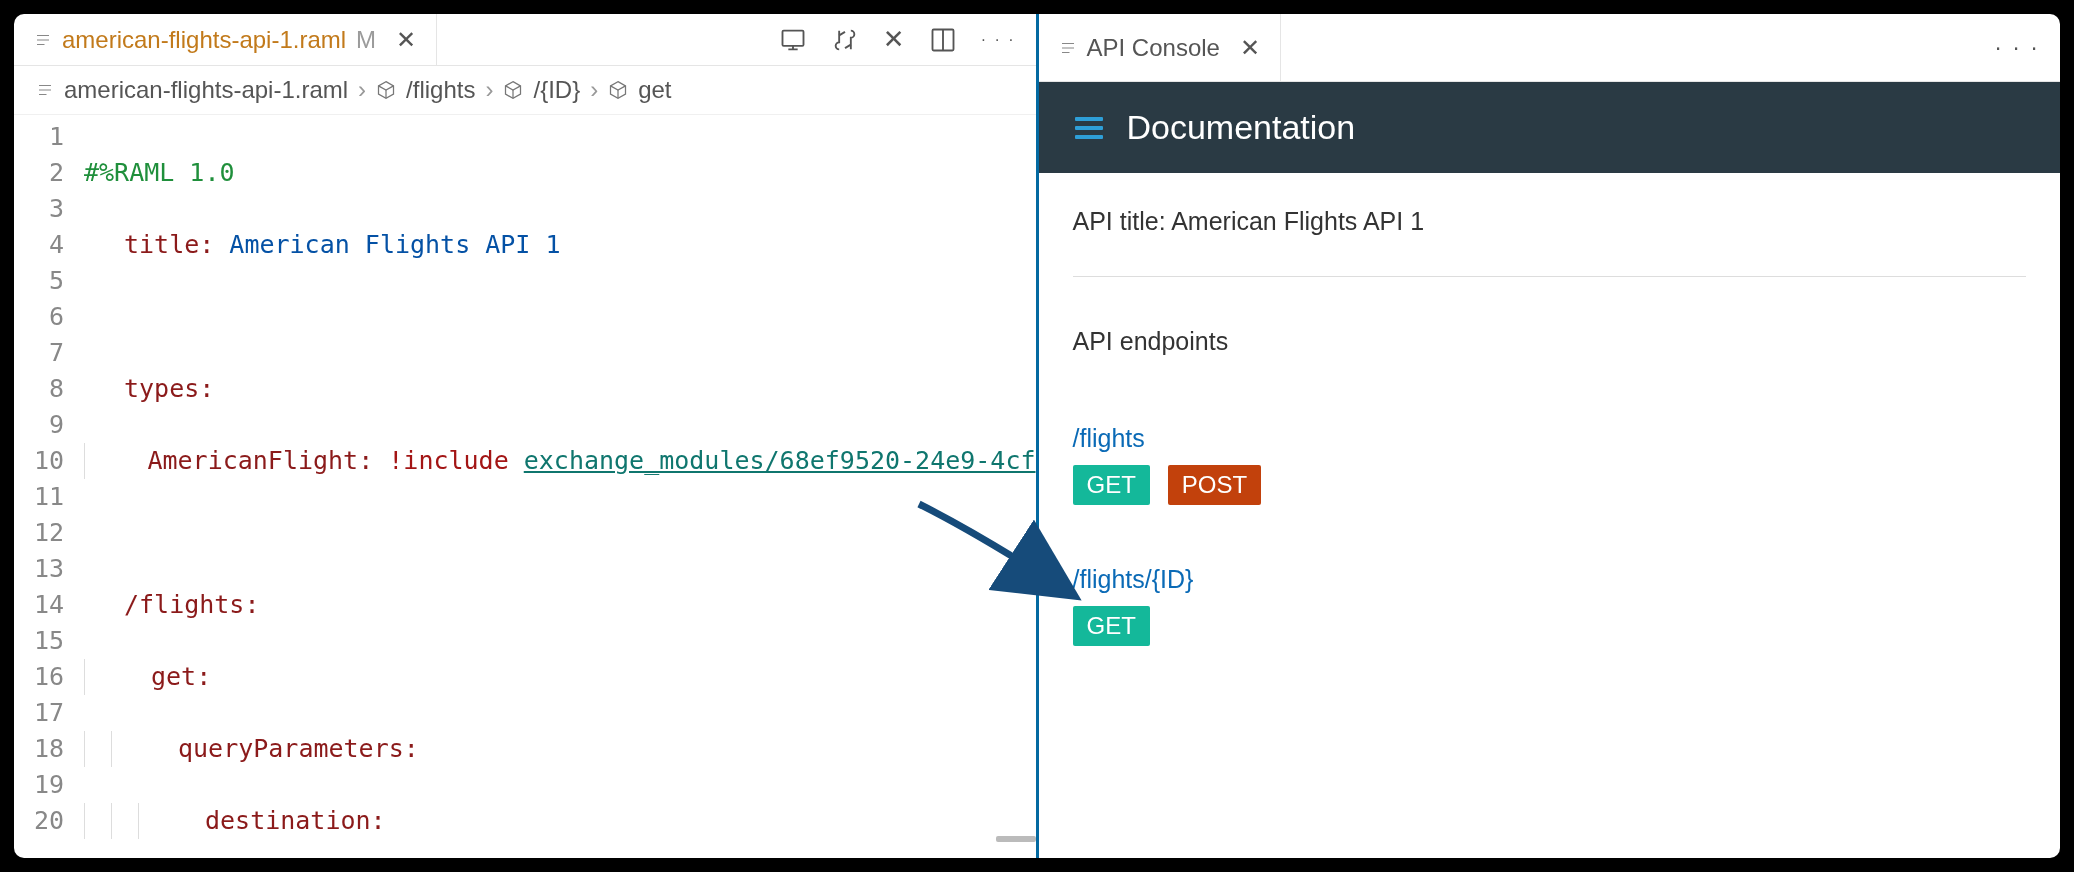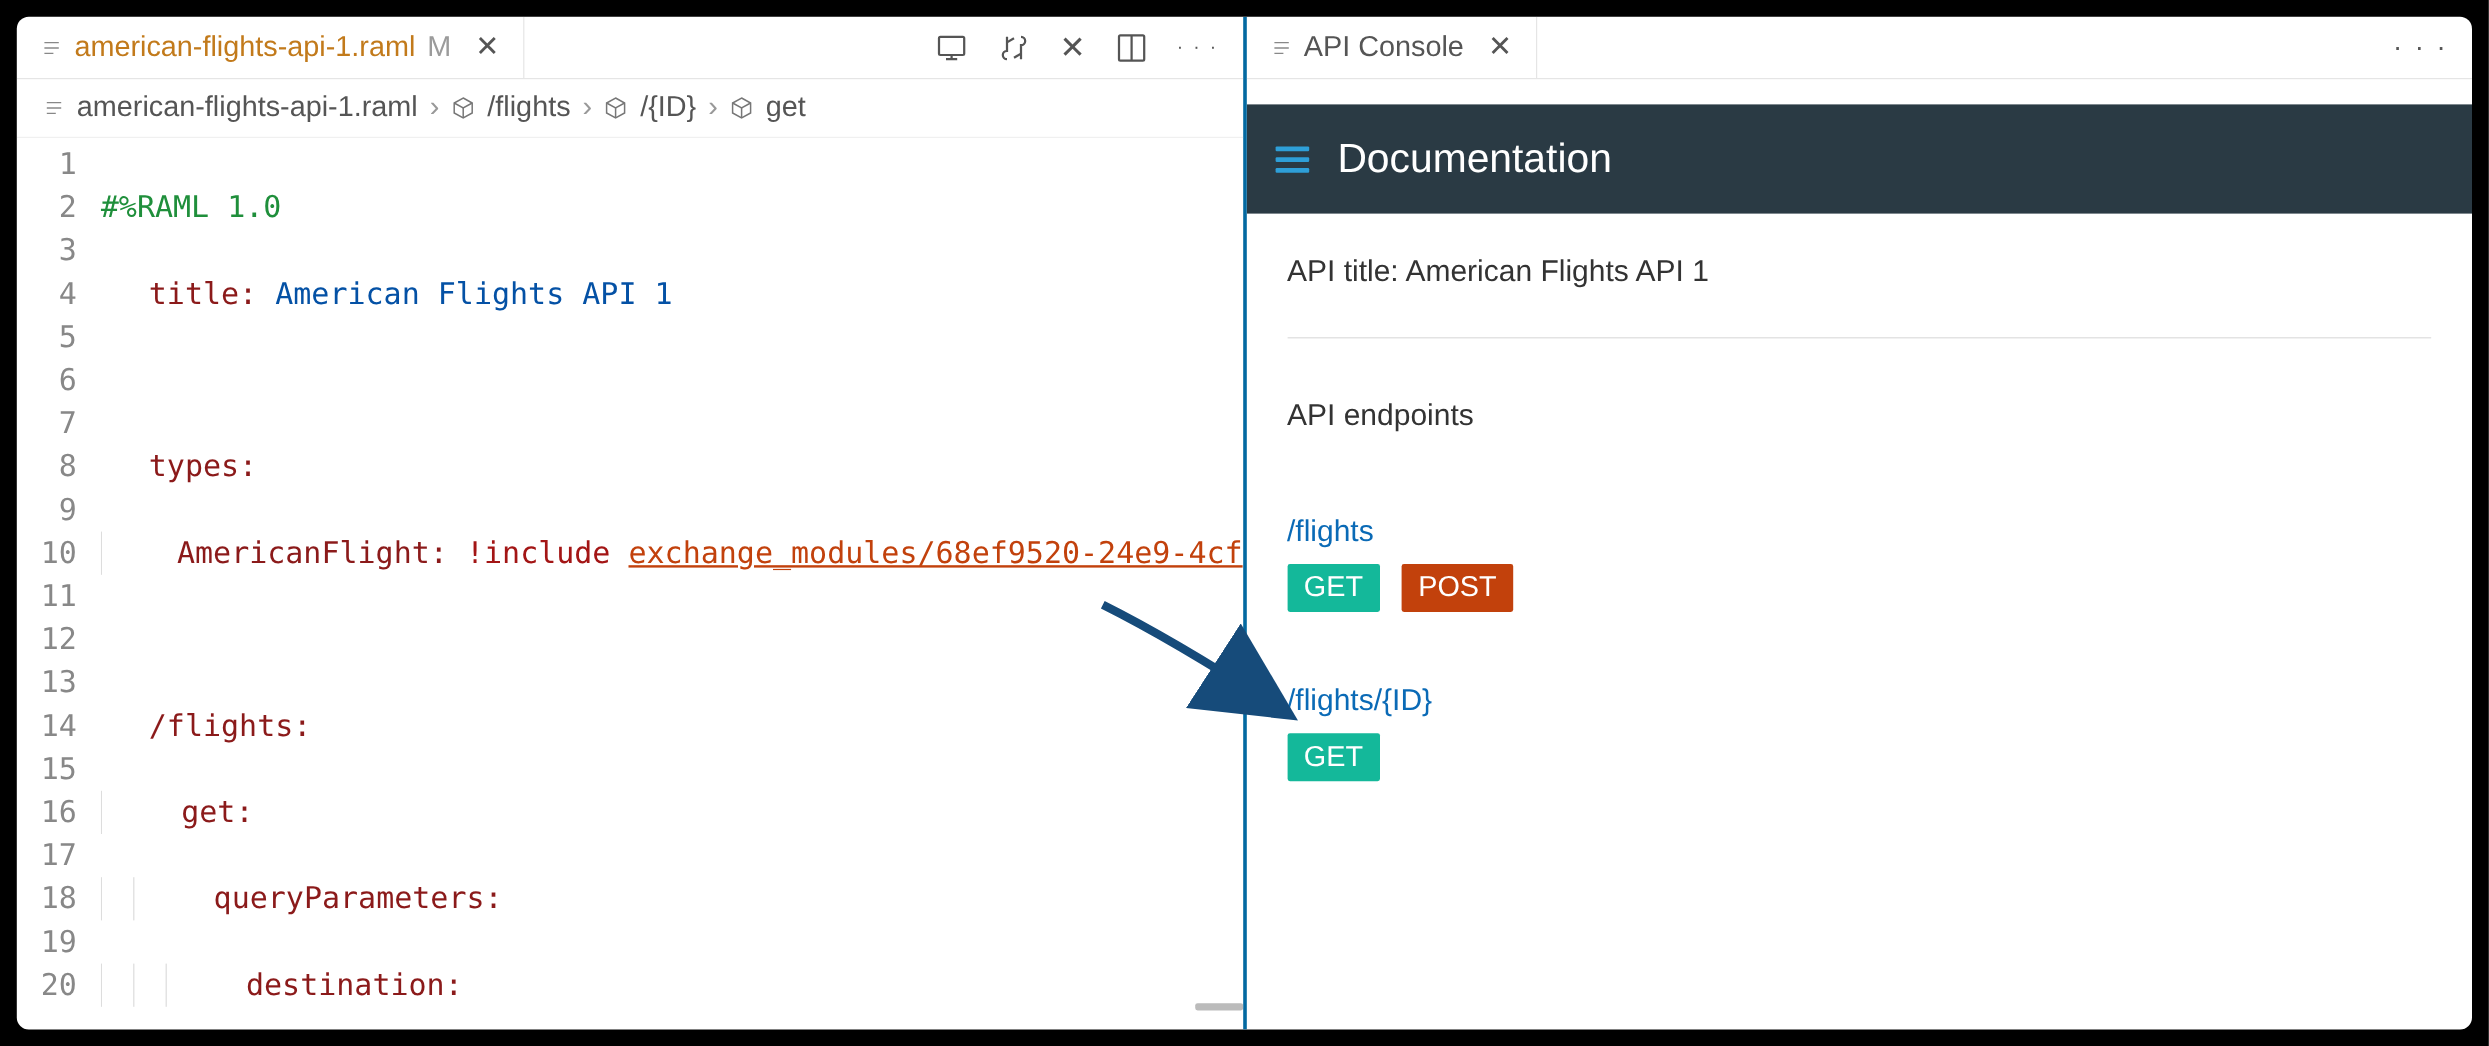--- a/index.html
+++ b/index.html
@@ -72,21 +72,21 @@
     flex: 1;
     display: flex;
     flex-direction: column;
     overflow: hidden;
     position: relative;
   }
   .left-pane { border-right: 3px solid #0369a1; }
   .right-tab-strip {
     display: flex;
     align-items: center;
-    height: 52px;
+    height: 68px;
     border-bottom: 1px solid #e5e5e5;
     font-size: 23px;
   }
   
   .breadcrumbs {
     display: flex;
     align-items: center;
     gap: 10px;
     padding: 10px 22px;
     font-size: 24px;
@@ -121,32 +121,31 @@
   .indent-guide {
     display: inline-block;
     width: 27px;
     height: 36px;
     border-left: 1px solid #ddd;
   }
   .tk-green { color: #1f8f3b; }
   .tk-red { color: #a31515; }
   .tk-redkey { color: #8b1a1a; margin-left: 40px; }
   .tk-blue { color: #0451a5; }
-  .tk-link { color: #c2410c; text-decoration: underline; }
+  .tk-link { color: #0f766e; text-decoration: underline; }
   
   .doc-header {
     background: #2a3a44;
     color: #fff;
     display: flex;
     align-items: center;
     gap: 24px;
-    padding: 26px 24px;
+    padding: 26px 36px;
     font-size: 34px;
     font-weight: 500;
-    margin-top: 21px;
   }
   .hamburger {
     display: flex;
     flex-direction: column;
     gap: 5px;
   }
   .hamburger div {
     width: 28px;
     height: 4px;
     background: #2e9fd8;

